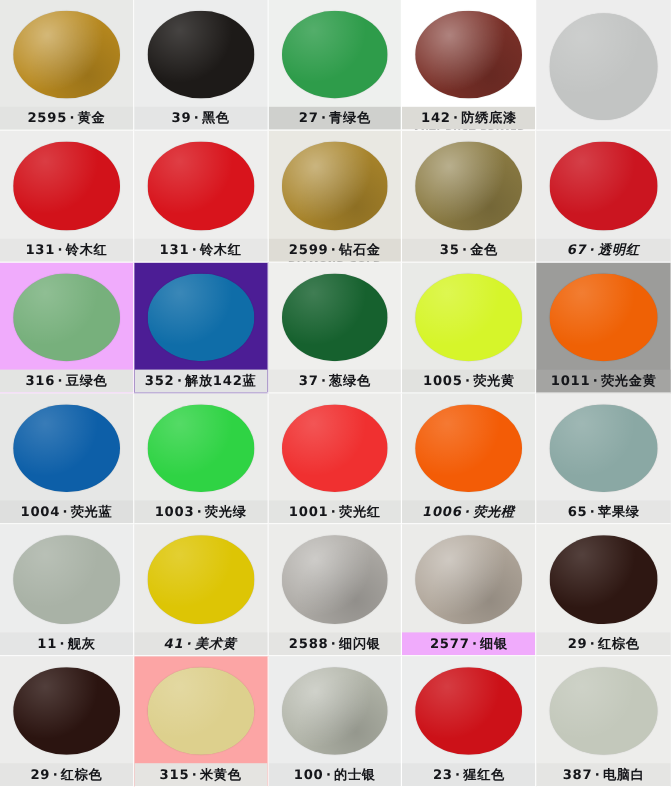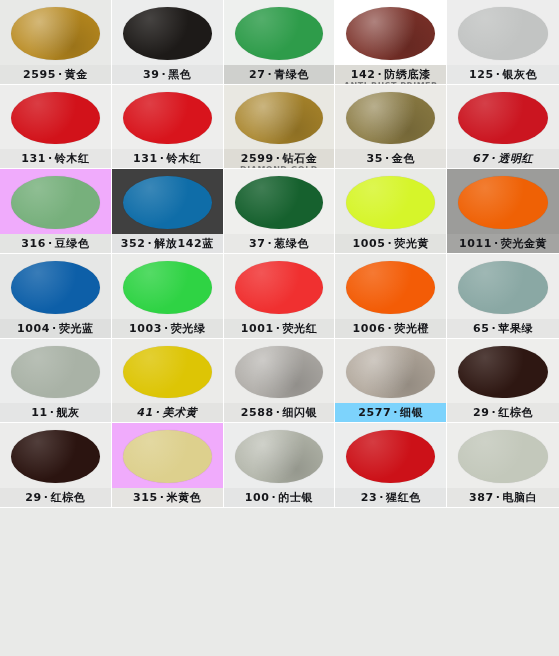--- a/index.html
+++ b/index.html
@@ -15,21 +15,21 @@
     width: 559px;
     height: 656px;
     overflow: hidden;
     background: #e9eae8;
   }
   .grid {
     display: grid;
     grid-template-columns: repeat(5, 1fr);
     grid-template-rows: repeat(6, 1fr);
     width: 559px;
-    height: 508px;
+    height: 656px;
     gap: 0;
   }
   .cell {
     position: relative;
     overflow: hidden;
     box-sizing: border-box;
     border-right: 1px solid #ffffff;
     border-bottom: 1px solid #ffffff;
     display: flex;
     flex-direction: column;
@@ -135,23 +135,20 @@
         </div>
         <div class="label-band" style="background: rgb(220, 219, 214);">
           <div class="label"><span>142</span><span class="sep">·</span><span>防绣底漆</span></div>
           <div class="sublabel">ANTI-RUST PRIMER</div>
         </div>
       </div>
       <div class="cell" style="background: rgb(237, 237, 237);">
         <div class="swatch-wrap">
           <div class="swatch glossy" title="125 · 银灰色" style="background-color: rgb(194, 196, 195);"></div>
         </div>
-        <div class="label-band" style="background: rgb(230, 231, 231);">
-          <div class="label"><span>125</span><span class="sep">·</span><span>银灰色</span></div>
-        </div>
       </div>
       <div class="cell" style="background: rgb(237, 237, 236);">
         <div class="swatch-wrap">
           <div class="swatch glossy" title="131 · 铃木红" style="background-color: rgb(210, 18, 26);"></div>
         </div>
         <div class="label-band" style="background: rgb(230, 230, 229);">
           <div class="label"><span>131</span><span class="sep">·</span><span>铃木红</span></div>
         </div>
       </div>
       <div class="cell" style="background: rgb(238, 238, 237);">
@@ -188,21 +185,21 @@
         </div>
       </div>
       <div class="cell" style="background: #f0abfc;">
         <div class="swatch-wrap">
           <div class="swatch glossy" title="316 · 豆绿色" style="background-color: rgb(119, 176, 124);"></div>
         </div>
         <div class="label-band" style="background: rgb(227, 228, 226);">
           <div class="label"><span>316</span><span class="sep">·</span><span>豆绿色</span></div>
         </div>
       </div>
-      <div class="cell" style="background: #404040; justify-content: center;">
+      <div class="cell" style="background: #4c1d95; justify-content: center;">
         <div class="swatch-wrap">
           <div class="swatch glossy" title="352 · 解放142蓝" style="background-color: rgb(15, 109, 168);"></div>
         </div>
         <div class="label-band" style="background: rgb(226, 227, 228);">
           <div class="label"><span>352</span><span class="sep">·</span><span>解放142蓝</span></div>
         </div>
       </div>
       <div class="cell" style="background: rgb(239, 239, 237); align-items: center;">
         <div class="swatch-wrap">
           <div class="swatch glossy" title="37 · 葱绿色" style="background-color: rgb(22, 97, 46);"></div>
@@ -248,21 +245,21 @@
           <div class="swatch glossy" title="1001 · 荧光红" style="background-color: rgb(240, 48, 48);"></div>
         </div>
         <div class="label-band" style="background: rgb(227, 228, 226);">
           <div class="label"><span>1001</span><span class="sep">·</span><span>荧光红</span></div>
         </div>
       </div>
       <div class="cell" style="background: rgb(233, 234, 232);">
         <div class="swatch-wrap">
           <div class="swatch glossy" title="1006 · 荧光橙" style="background-color: rgb(243, 92, 6);"></div>
         </div>
-        <div class="label-band" style="background: rgb(225, 226, 224);">
+        <div class="label-band" style="background: rgb(225, 226, 224); font-style: italic;">
           <div class="label"><span>1006</span><span class="sep">·</span><span>荧光橙</span></div>
         </div>
       </div>
       <div class="cell" style="background: rgb(237, 237, 236);">
         <div class="swatch-wrap">
           <div class="swatch glossy" title="65 · 苹果绿" style="background-color: rgb(138, 168, 164);"></div>
         </div>
         <div class="label-band" style="background: rgb(229, 229, 228);">
           <div class="label"><span>65</span><span class="sep">·</span><span>苹果绿</span></div>
         </div>
@@ -288,41 +285,41 @@
           <div class="swatch metallic" title="2588 · 细闪银" style="background-color: rgb(173, 170, 165);"></div>
         </div>
         <div class="label-band" style="background: rgb(228, 228, 226);">
           <div class="label"><span>2588</span><span class="sep">·</span><span>细闪银</span></div>
         </div>
       </div>
       <div class="cell" style="background: rgb(235, 235, 233);">
         <div class="swatch-wrap">
           <div class="swatch metallic" title="2577 · 细银" style="background-color: rgb(176, 166, 154);"></div>
         </div>
-        <div class="label-band" style="background: #7dd3fc;">
+        <div class="label-band" style="background: #f0abfc;">
           <div class="label"><span>2577</span><span class="sep">·</span><span>细银</span></div>
         </div>
       </div>
       <div class="cell" style="background: rgb(238, 238, 236);">
         <div class="swatch-wrap">
           <div class="swatch glossy" title="29 · 红棕色" style="background-color: rgb(46, 23, 18);"></div>
         </div>
         <div class="label-band" style="background: rgb(230, 230, 228);">
           <div class="label"><span>29</span><span class="sep">·</span><span>红棕色</span></div>
         </div>
       </div>
       <div class="cell" style="background: rgb(236, 236, 235);">
         <div class="swatch-wrap">
           <div class="swatch glossy" title="29 · 红棕色" style="background-color: rgb(43, 20, 16);"></div>
         </div>
         <div class="label-band" style="background: rgb(228, 228, 227);">
           <div class="label"><span>29</span><span class="sep">·</span><span>红棕色</span></div>
         </div>
       </div>
-      <div class="cell" style="background: #f0abfc; justify-content: space-between;">
+      <div class="cell" style="background: #fca5a5; justify-content: space-between;">
         <div class="swatch-wrap">
           <div class="swatch glossy" title="315 · 米黄色" style="background-color: rgb(221, 208, 141);"></div>
         </div>
         <div class="label-band" style="background: rgb(229, 228, 225);">
           <div class="label"><span>315</span><span class="sep">·</span><span>米黄色</span></div>
         </div>
       </div>
       <div class="cell" style="background: rgb(236, 237, 237);">
         <div class="swatch-wrap">
           <div class="swatch metallic" title="100 · 的士银" style="background-color: rgb(177, 180, 168);"></div>

